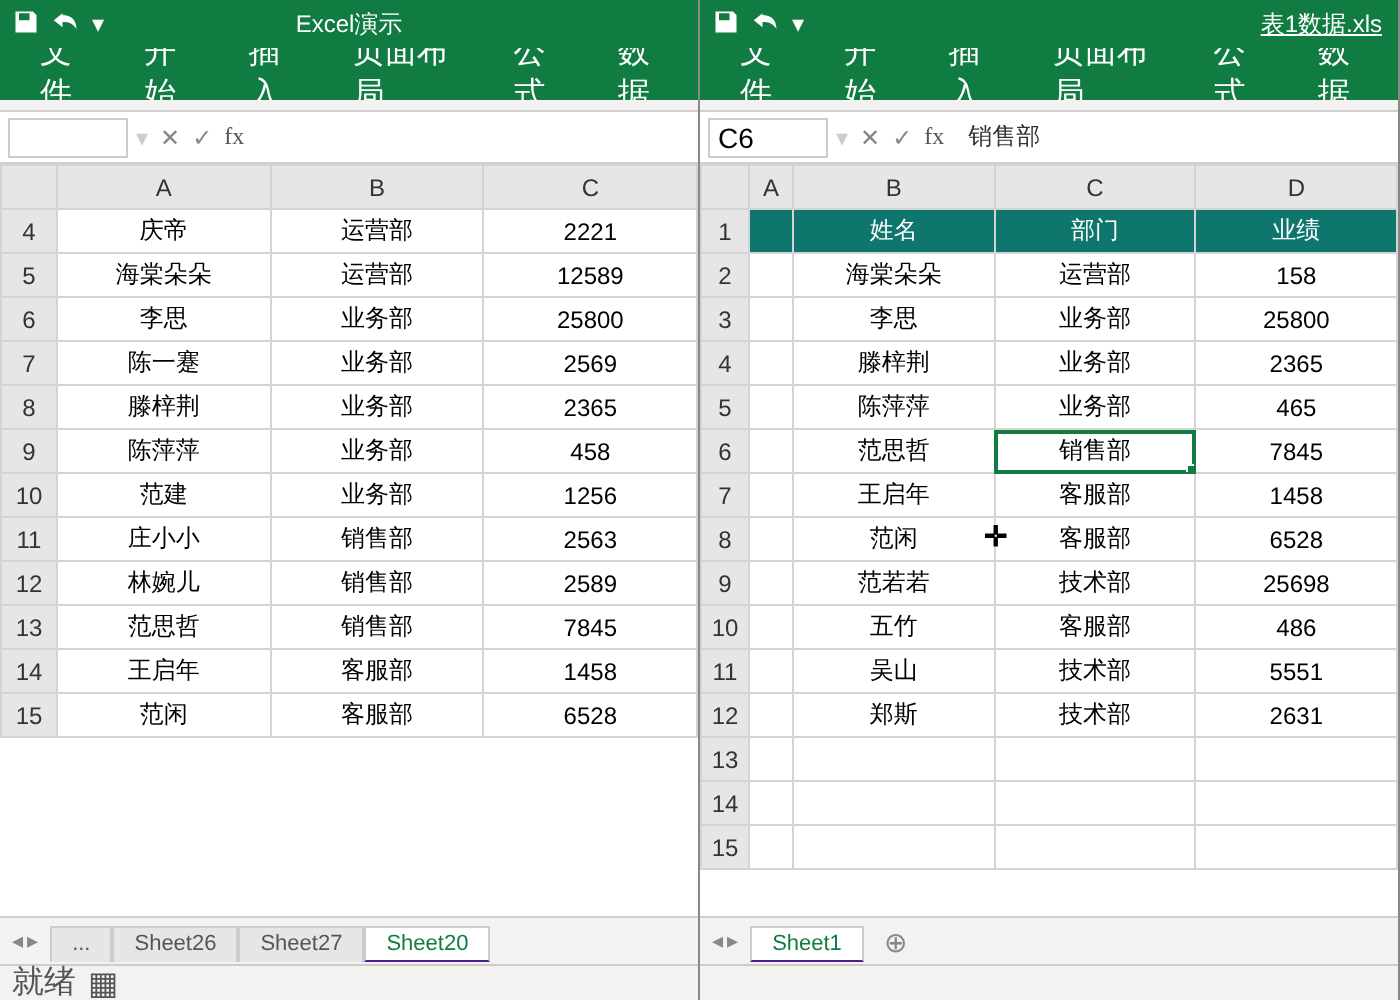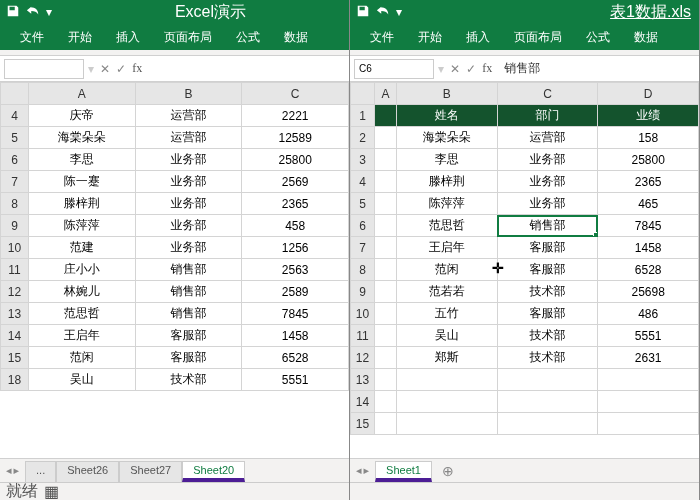--- a/index.html
+++ b/index.html
@@ -1,45 +1,45 @@
 <!DOCTYPE html>
 <html><head>
 <meta charset="utf-8">
 <style>
   * { box-sizing: border-box; margin: 0; padding: 0; }
   body { font-family: "Microsoft YaHei", sans-serif; font-size: 12px; background: #fff; width: 700px; height: 500px; overflow: hidden; }
   .container { display: flex; width: 700px; height: 500px; }
   .pane { flex: 1; display: flex; flex-direction: column; border-right: 1px solid #888; overflow: hidden; }
   .titlebar { background: #107c41; height: 24px; display: flex; align-items: center; color: #fff; padding: 0 6px; gap: 8px; position: relative; }
   .titlebar .qat { display: flex; gap: 6px; align-items: center; }
-  .titlebar .doc-title { position: absolute; left: 50%; transform: translateX(-50%); font-size: 16px; white-space: nowrap; margin-left: 36px; }
+  .titlebar .doc-title { position: absolute; left: 50%; transform: translateX(-50%); font-size: 12px; white-space: nowrap; }
   .pane.right .titlebar .doc-title { left: auto; right: 8px; transform: none; text-decoration: underline; }
   .menubar { background: #107c41; height: 26px; display: flex; align-items: center; color: #fff; gap: 0; padding-left: 8px; }
-  .menubar span { padding: 0 12px; font-size: 12px; cursor: default; }
+  .menubar span { padding: 0 12px; font-size: 16px; cursor: default; }
   .ribbon-gap { background: #f3f2f1; height: 6px; border-bottom: 1px solid #d0d0d0; }
   .formula-bar { display: flex; align-items: center; height: 26px; border-bottom: 1px solid #d0d0d0; background: #fff; }
-  .namebox { width: 80px; height: 20px; border: 1px solid #ccc; margin: 0 4px; padding: 0 4px; font-size: 10px; display: flex; align-items: center; }
+  .namebox { width: 60px; height: 20px; border: 1px solid #ccc; margin: 0 4px; padding: 0 4px; font-size: 14px; display: flex; align-items: center; }
   .fbar-icons { display: flex; gap: 6px; color: #888; padding: 0 6px; }
   .fbar-fx { font-family: serif; color: #555; padding-right: 8px; }
   .fbar-content { flex: 1; padding-left: 4px; color: #333; }
   .grid-wrap { flex: 1; overflow: hidden; position: relative; }
   table.grid { border-collapse: collapse; table-layout: fixed; width: 100%; }
   .grid th, .grid td { border: 1px solid #d4d4d4; height: 22px; text-align: center; font-weight: normal; font-size: 12px; white-space: nowrap; overflow: hidden; }
   .grid th.colhead { background: #e6e6e6; color: #333; height: 20px; }
   .grid th.rowhead { background: #e6e6e6; color: #333; width: 28px; }
   .grid th.corner { background: #e6e6e6; width: 28px; }
   .pane.right .grid th.rowhead, .pane.right .grid th.corner { width: 24px; }
   .pane.right .grid .narrow-A { width: 22px; }
-  .hdr-row td { background: #14532d; color: #fff; font-weight: 500; }
+  .hdr-row td { background: #0f766e; color: #fff; font-weight: 500; }
   .selected-cell { outline: 2px solid #107c41; outline-offset: -2px; position: relative; }
   .selected-cell::after { content: ""; position: absolute; right: -3px; bottom: -3px; width: 5px; height: 5px; background: #107c41; border: 1px solid #fff; }
   .sheet-tabs { height: 24px; display: flex; align-items: center; background: #f3f2f1; border-top: 1px solid #d0d0d0; font-size: 11px; }
   .sheet-tabs .nav { display: flex; gap: 2px; color: #888; padding: 0 6px; }
   .sheet-tabs .tab { padding: 2px 10px; border: 1px solid #ccc; border-bottom: none; background: #fff; margin-top: 2px; cursor: default; }
-  .sheet-tabs .tab.active { background: #fff; border-bottom: 4px solid #4c1d95; color: #107c41; }
+  .sheet-tabs .tab.active { background: #fff; border-bottom: 1px solid #4c1d95; color: #107c41; }
   .sheet-tabs .tab.inactive { background: #e6e6e6; color: #555; }
   .sheet-tabs .plus { color: #888; padding: 0 10px; font-size: 14px; }
   .status-bar { height: 18px; background: #f3f2f1; border-top: 1px solid #ccc; font-size: 16px; color: #555; padding-left: 6px; display: flex; align-items: center; gap: 6px; }
   .ico { width: 14px; height: 14px; display: inline-block; }
   .cursor-plus { position: absolute; pointer-events: none; font-weight: bold; color: #000; font-size: 14px; text-shadow: 0 0 2px #fff; }
 </style>
 </head>
 <body>
 
 <div class="container">
@@ -158,26 +158,20 @@
               <td>王启年</td>
               <td>客服部</td>
               <td>1458</td>
             </tr>
             <tr>
               <th class="rowhead">15</th>
               <td>范闲</td>
               <td>客服部</td>
               <td>6528</td>
             </tr>
-            <tr>
-              <th class="rowhead">18</th>
-              <td>吴山</td>
-              <td>技术部</td>
-              <td>5551</td>
-            </tr>
           </tbody>
       </table>
     </div>
     <div class="sheet-tabs">
       <div class="nav">
           <span>◂</span>
           <span>▸</span>
         </div>
       <div id="left-tabs" style="display:flex">
           <div class="tab inactive">...</div>

